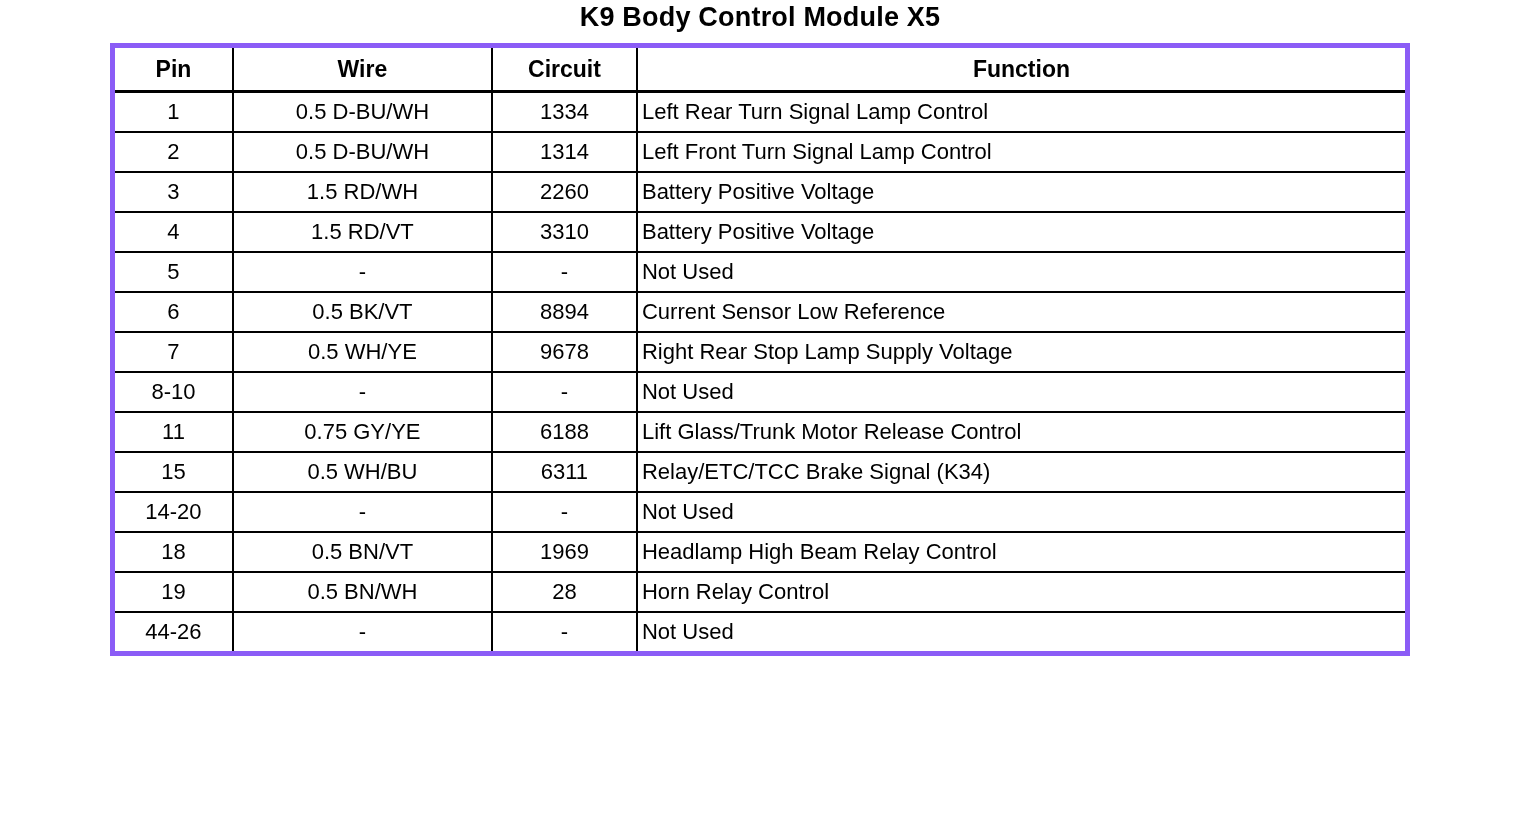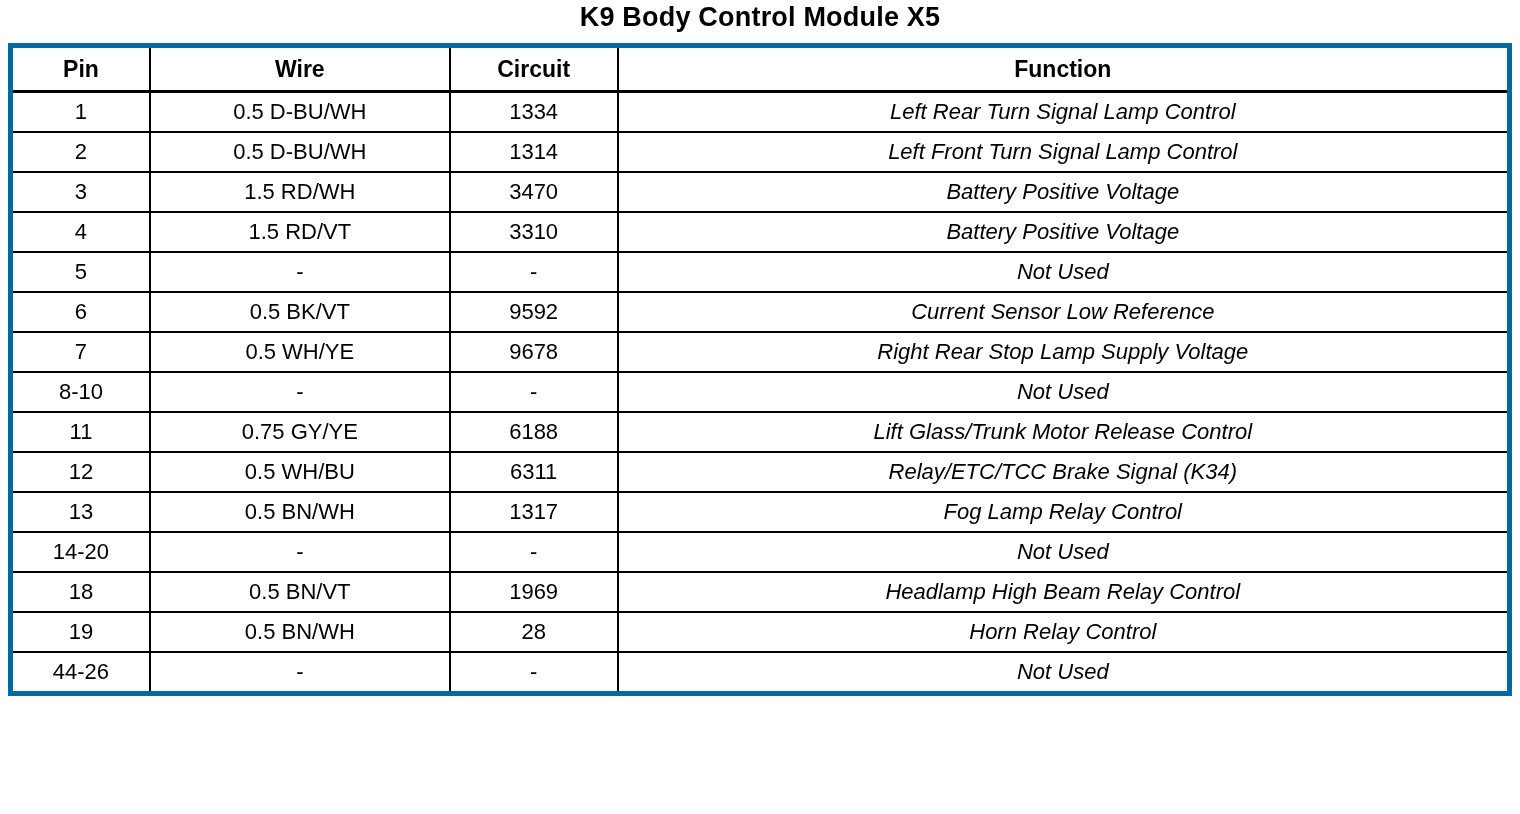--- a/index.html
+++ b/index.html
@@ -17,24 +17,24 @@
     overflow: hidden;
   }
   .title {
     text-align: center;
     font-size: 27px;
     font-weight: bold;
     margin: 2px 0 10px 0;
     letter-spacing: 0.2px;
   }
   table.pinout {
-    width: 1504px;
+    width: 1300px;
     margin: 0 auto;
     border-collapse: collapse;
-    border: 5px solid #0369a1;
+    border: 5px solid #8b5cf6;
     table-layout: fixed;
   }
   table.pinout col.col-pin     { width: 9.3%; }
   table.pinout col.col-wire    { width: 20.0%; }
   table.pinout col.col-circuit { width: 11.2%; }
   table.pinout col.col-func    { width: 59.5%; }
   table.pinout th, table.pinout td {
     border: 2px solid #000000;
     height: 38px;
     font-size: 22px;
@@ -43,21 +43,21 @@
     overflow: hidden;
   }
   table.pinout th {
     font-size: 23px;
     font-weight: bold;
     text-align: center;
     border-bottom: 3px solid #000000;
     height: 42px;
   }
   td.c { text-align: center; }
-  td.l { text-align: center; padding-left: 9px; font-style: italic; }
+  td.l { text-align: left; padding-left: 9px; }
 </style>
 </head>
 <body>
 
 <div class="page">
   <div class="title">K9 Body Control Module X5</div>
 
   <table class="pinout">
     <colgroup>
       <col class="col-pin">
@@ -82,39 +82,39 @@
         </tr>
         <tr>
           <td class="c">2</td>
           <td class="c">0.5 D-BU/WH</td>
           <td class="c">1314</td>
           <td class="l">Left Front Turn Signal Lamp Control</td>
         </tr>
         <tr>
           <td class="c">3</td>
           <td class="c">1.5 RD/WH</td>
-          <td class="c">3470</td>
+          <td class="c">2260</td>
           <td class="l">Battery Positive Voltage</td>
         </tr>
         <tr>
           <td class="c">4</td>
           <td class="c">1.5 RD/VT</td>
           <td class="c">3310</td>
           <td class="l">Battery Positive Voltage</td>
         </tr>
         <tr>
           <td class="c">5</td>
           <td class="c">-</td>
           <td class="c">-</td>
           <td class="l">Not Used</td>
         </tr>
         <tr>
           <td class="c">6</td>
           <td class="c">0.5 BK/VT</td>
-          <td class="c">9592</td>
+          <td class="c">8894</td>
           <td class="l">Current Sensor Low Reference</td>
         </tr>
         <tr>
           <td class="c">7</td>
           <td class="c">0.5 WH/YE</td>
           <td class="c">9678</td>
           <td class="l">Right Rear Stop Lamp Supply Voltage</td>
         </tr>
         <tr>
           <td class="c">8-10</td>
@@ -122,30 +122,24 @@
           <td class="c">-</td>
           <td class="l">Not Used</td>
         </tr>
         <tr>
           <td class="c">11</td>
           <td class="c">0.75 GY/YE</td>
           <td class="c">6188</td>
           <td class="l">Lift Glass/Trunk Motor Release Control</td>
         </tr>
         <tr>
-          <td class="c">12</td>
+          <td class="c">15</td>
           <td class="c">0.5 WH/BU</td>
           <td class="c">6311</td>
           <td class="l">Relay/ETC/TCC Brake Signal (K34)</td>
-        </tr>
-        <tr>
-          <td class="c">13</td>
-          <td class="c">0.5 BN/WH</td>
-          <td class="c">1317</td>
-          <td class="l">Fog Lamp Relay Control</td>
         </tr>
         <tr>
           <td class="c">14-20</td>
           <td class="c">-</td>
           <td class="c">-</td>
           <td class="l">Not Used</td>
         </tr>
         <tr>
           <td class="c">18</td>
           <td class="c">0.5 BN/VT</td>

